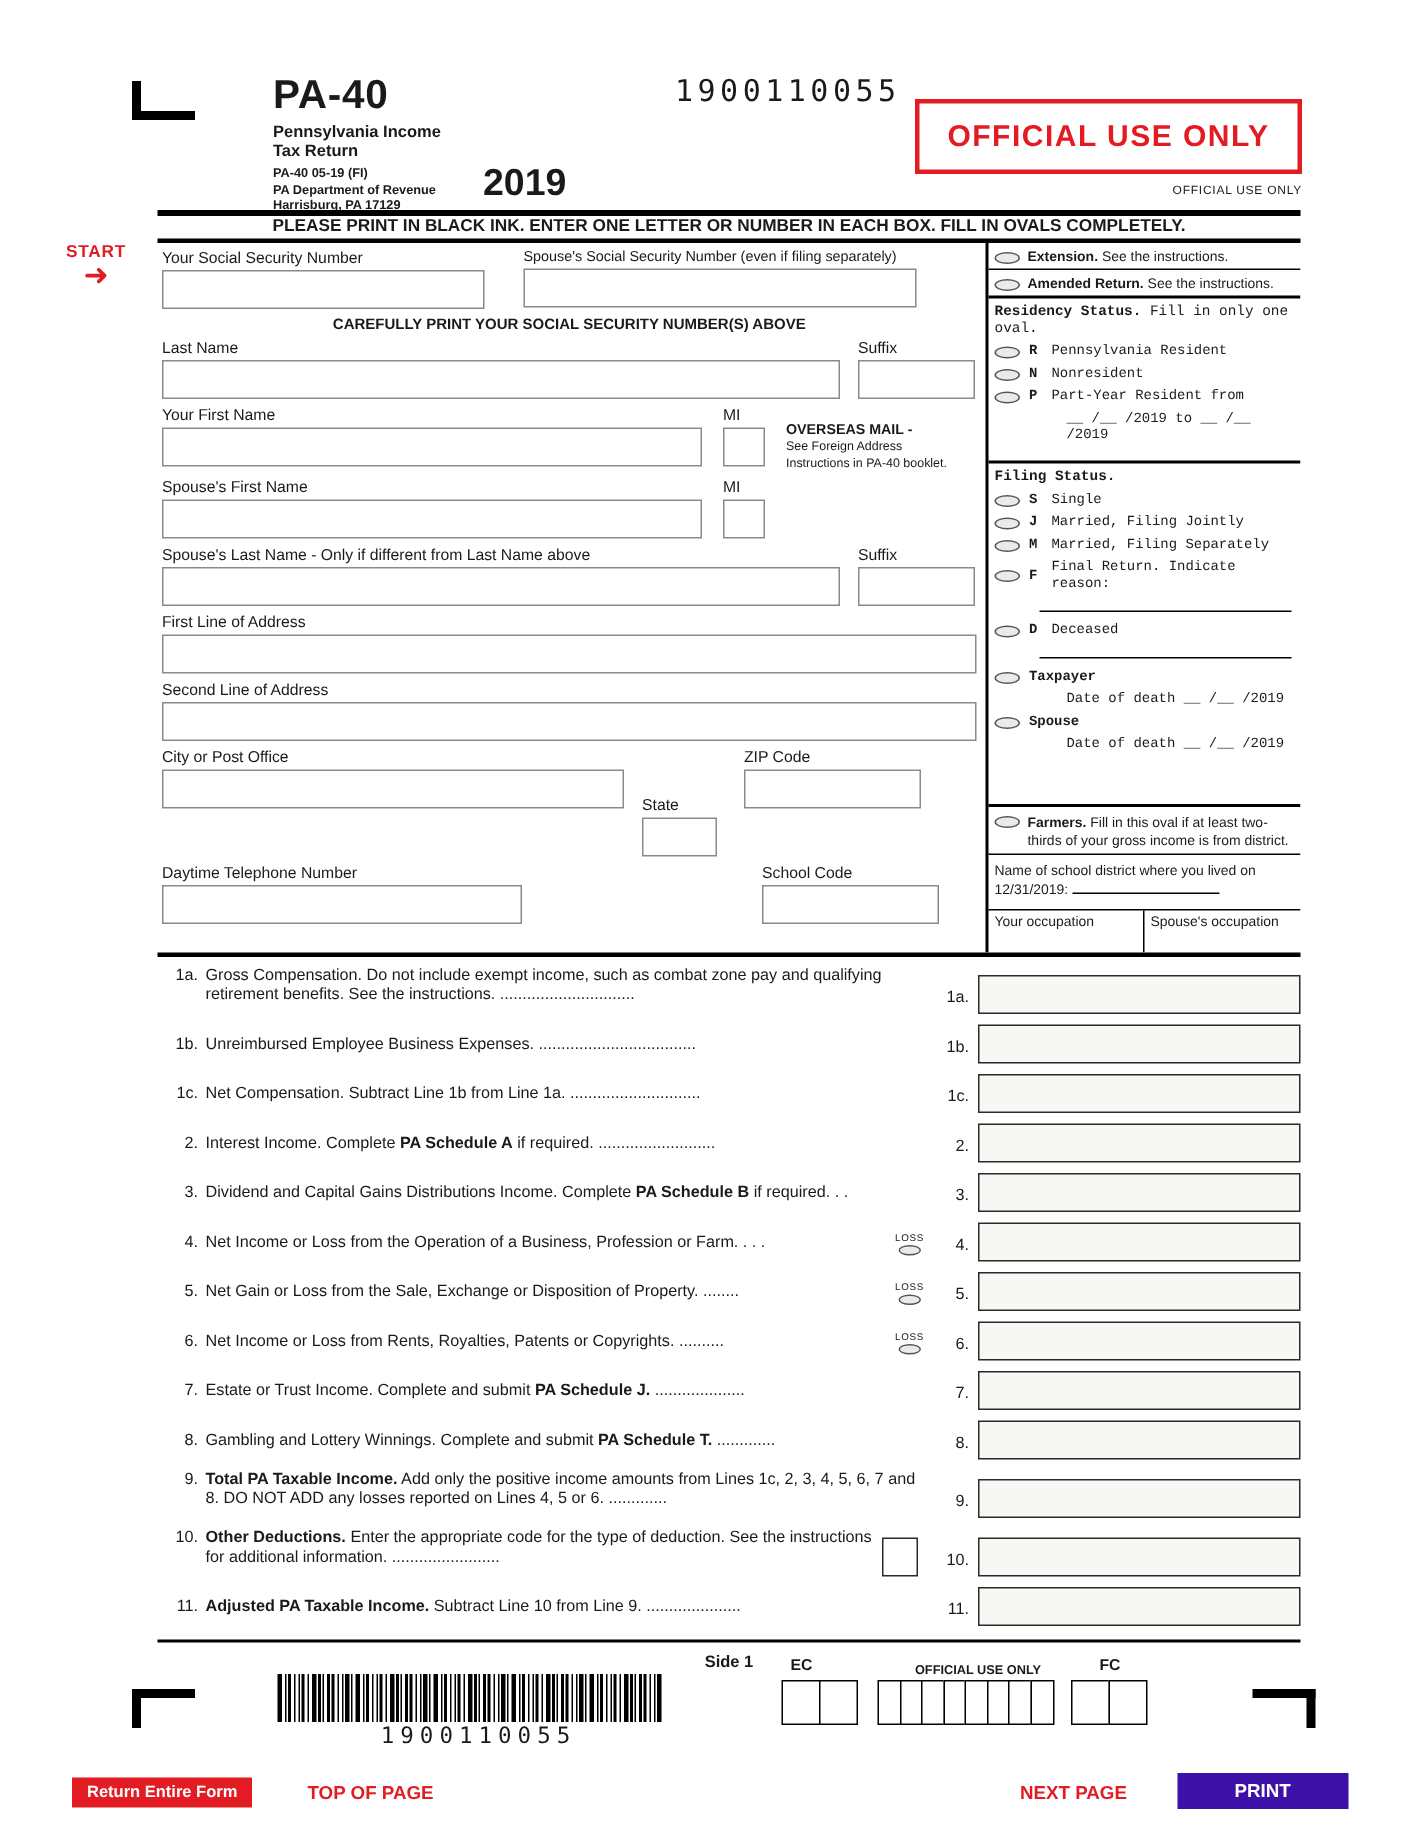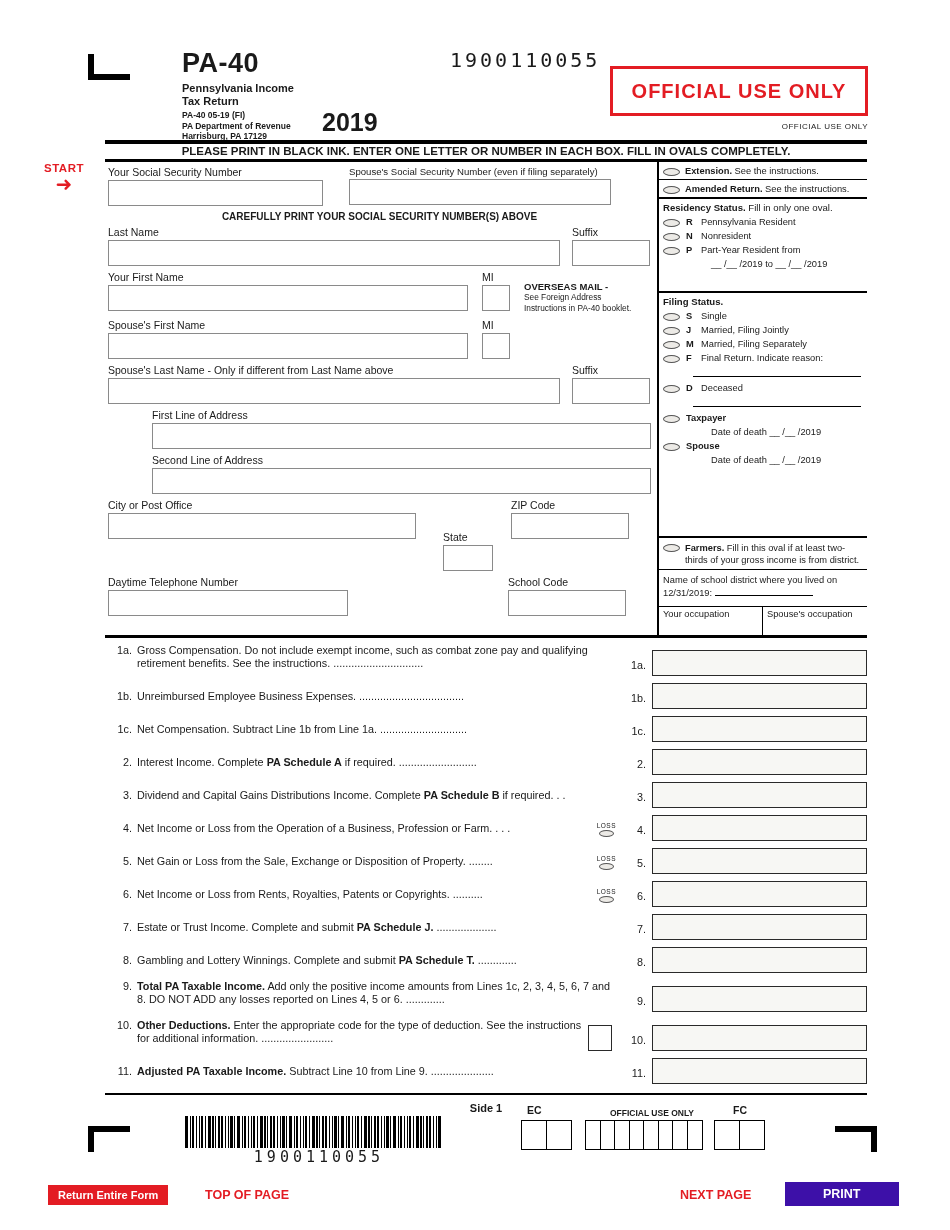--- a/index.html
+++ b/index.html
@@ -39,32 +39,32 @@
   .ssn-caution { text-align:center; font-weight:bold; font-size:10px; margin:2px 0 4px; }
   .w-ssn { width:215px; margin-right:26px; }
   .w-ssn2 { width:262px; }
   .w-lname { width:452px; margin-right:12px; }
   .w-suffix { width:78px; }
   .w-fname { width:360px; margin-right:14px; }
   .w-mi { width:28px; }
   .overseas { width:120px; margin-left:14px; padding-top:10px; }
   .ov-title { font-size:9.5px; font-weight:bold; }
   .ov-note { font-size:8.3px; line-height:1.3; }
-  .w-full { width:650px;margin-left:44px; }
-  .w-city { width:308px; margin-right:27px; }
+  .w-full { width:650px; }
+  .w-city { width:308px; margin-right:12px; }
   .w-state { width:50px; margin-right:18px;margin-top:32px; }
   .w-zip { width:118px; }
   .w-phone { width:240px; }
   .w-school { width:118px; margin-left:160px; }
 
   
   .oval { display:inline-block; width:17px; height:8px; border:1px solid #555; border-radius:50%; background:#eceae6; flex:none; margin-top:2px; }
   .rrow { display:flex; align-items:flex-start; gap:5px; padding:4px 4px 3px; border-bottom:1.5px solid #000; }
   .rrow.thick { border-bottom:2.5px solid #000; }
-  .rsec { border-bottom:2.5px solid #000; padding:3px 4px 22px; }
+  .rsec { border-bottom:2.5px solid #000; padding:3px 4px 12px;font-family:Liberation Mono, monospace; }
   .rsec.filing { flex:1; }
   .rtitle { font-size:9.6px; margin-bottom:2px; }
   .opt-row { display:flex; gap:6px; margin:4px 0; align-items:center; }
   .opt-code { width:9px; font-weight:bold; flex:none; }
   .opt-label { }
   .opt-extra { margin-left:48px; font-size:9.3px; margin-top:1px; }
   .reason-line { height:10px; border-bottom:1.2px solid #000; margin:3px 2px 6px 30px; }
   .date-line { margin-left:48px; margin-bottom:4px; }
   .farmers-text { line-height:1.3; }
   .school-sec { border-bottom:1.5px solid #000; padding:4px 4px 6px; line-height:1.4; }

